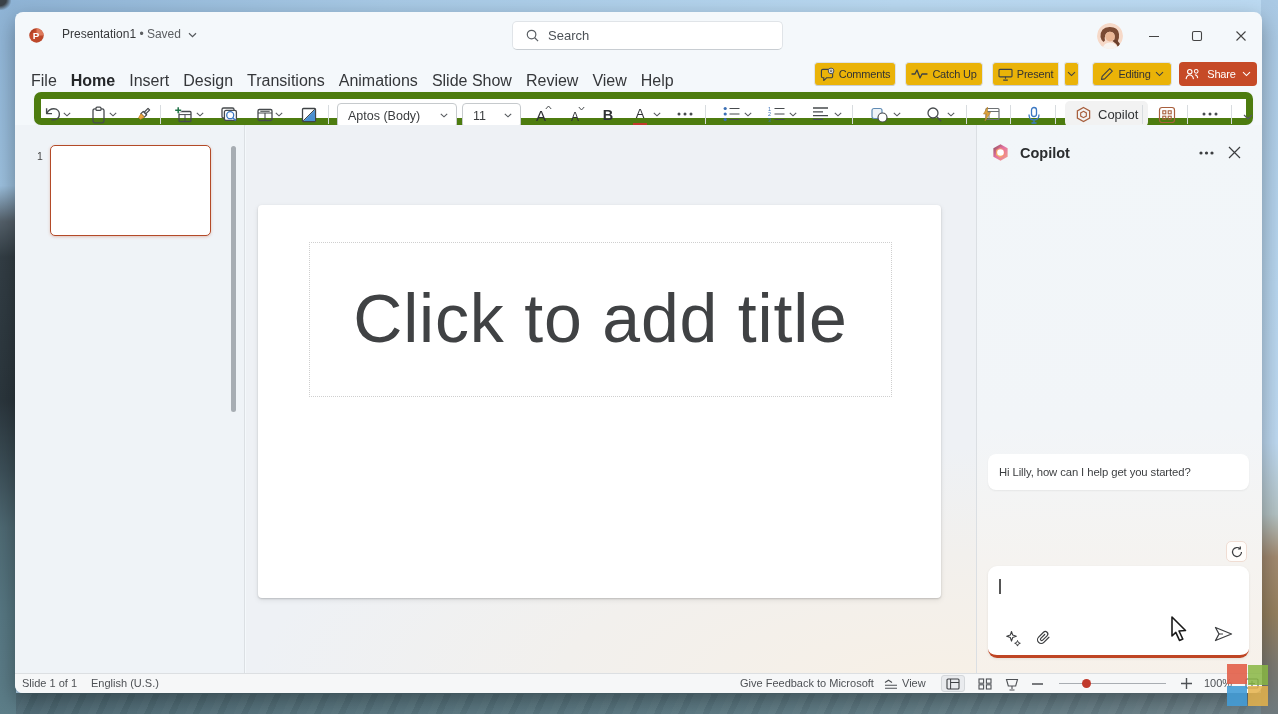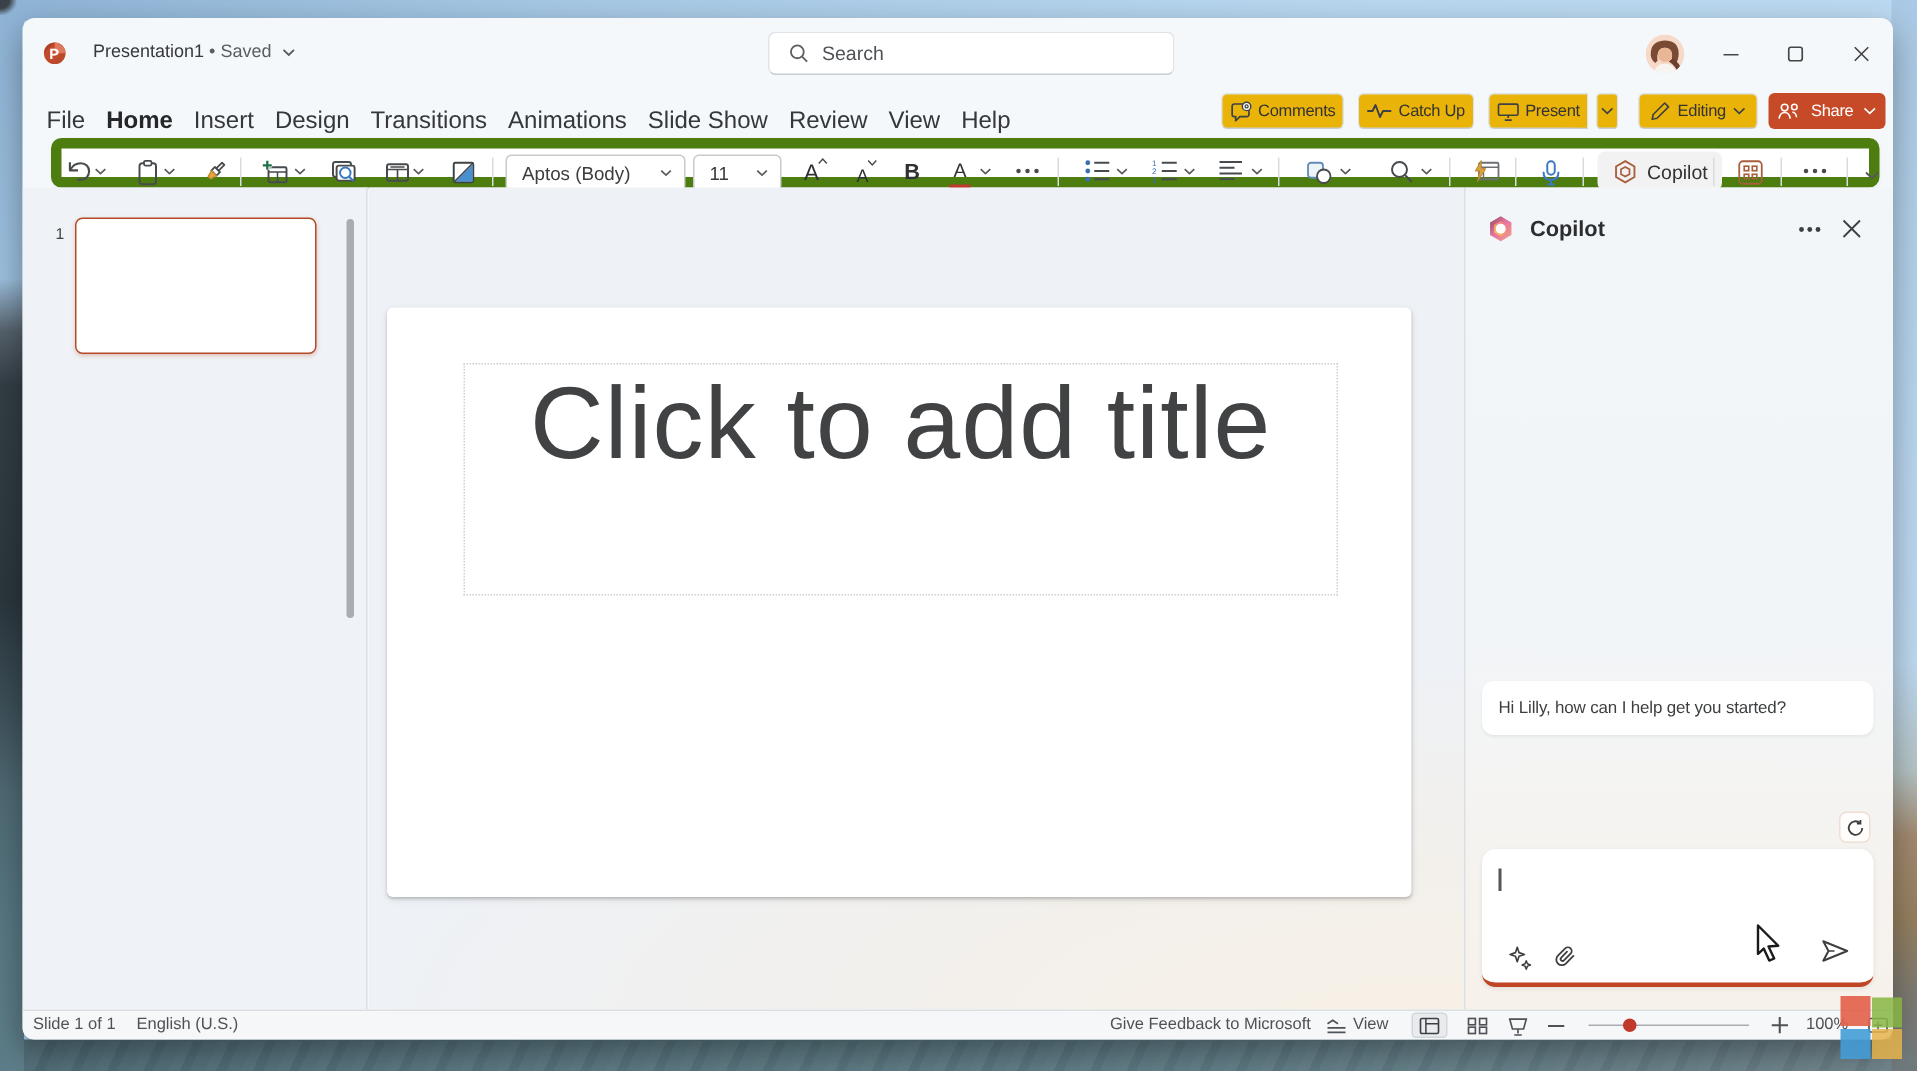--- a/index.html
+++ b/index.html
@@ -38,21 +38,21 @@
 #copbtn{background:#f2f2f2;border-radius:5px;display:flex;align-items:center;gap:6px;font-size:13px;color:#303234;padding:0 10px;height:26px;top:2px}
 
 #content{left:0;top:113px;width:1247px;height:548px}
 #left{left:0;top:0;width:230px;height:548px;background:#eff3f7;border-right:1px solid #dbdfe3}
 #thumb{left:35px;top:20px;width:161px;height:91px;background:#fff;border:1.8px solid #b34a28;border-radius:5px;box-shadow:0 1px 3px rgba(190,80,45,.3)}
 #tnum{left:22px;top:25px;font-size:10.5px;color:#444}
 #lscroll{left:216px;top:21px;width:5px;height:266px;background:#a7adb3;border-radius:3px}
 #canvas{left:231px;top:0;width:730px;height:548px;background:radial-gradient(130% 60% at 95% 102%,#f7f0e6 0%,#f2f0ed 40%,#eef1f5 72%)}
 #slide{left:12px;top:80px;width:683px;height:393px;background:#fff;border-radius:4px;box-shadow:0 1px 2px rgba(0,0,0,.18),0 2px 6px rgba(0,0,0,.08)}
 .ph{position:absolute;border:1px dotted #cfcfcf;left:51px;width:583px}
-#phtitle{top:37px;height:155px;display:flex;align-items:flex-start;justify-content:center;padding-bottom:3px}
+#phtitle{top:37px;height:155px;display:flex;align-items:center;justify-content:center;padding-bottom:3px}
 #phtitle span{font-size:68px;color:#404244;letter-spacing:.8px}
 #phsub{top:196px;height:159px;display:flex;align-items:flex-start;justify-content:center;padding-top:14px}
 #phsub span{font-size:42px;color:#3f4143}
 
 #cop{left:961px;top:0;width:286px;height:548px;background:linear-gradient(180deg,#f2f6f9 0%,#f2f5f8 55%,#f5f3f0 80%,#f7f1ea 100%);border-left:1px solid #dbdfe3}
 #cophead{left:14px;top:18px;display:flex;align-items:center;gap:10px}
 #cophead b{font-size:14.5px;color:#2b2d2f}
 #bubble{left:11px;top:329px;width:261px;height:36px;background:#fff;border-radius:8px;box-shadow:0 1px 2px rgba(0,0,0,.06);display:flex;align-items:center;padding:0 11px;font-size:11.3px;letter-spacing:-.1px;color:#3c3e40}
 .chip{position:absolute;background:#fffdfb;border:1px solid #f0ddd3;border-radius:5px;font-size:10.6px;letter-spacing:-.2px;color:#3c3e40;display:flex;align-items:center;justify-content:center;overflow:hidden;white-space:nowrap}
 #chip1{right:21px;top:387px;width:181px;height:21px}

